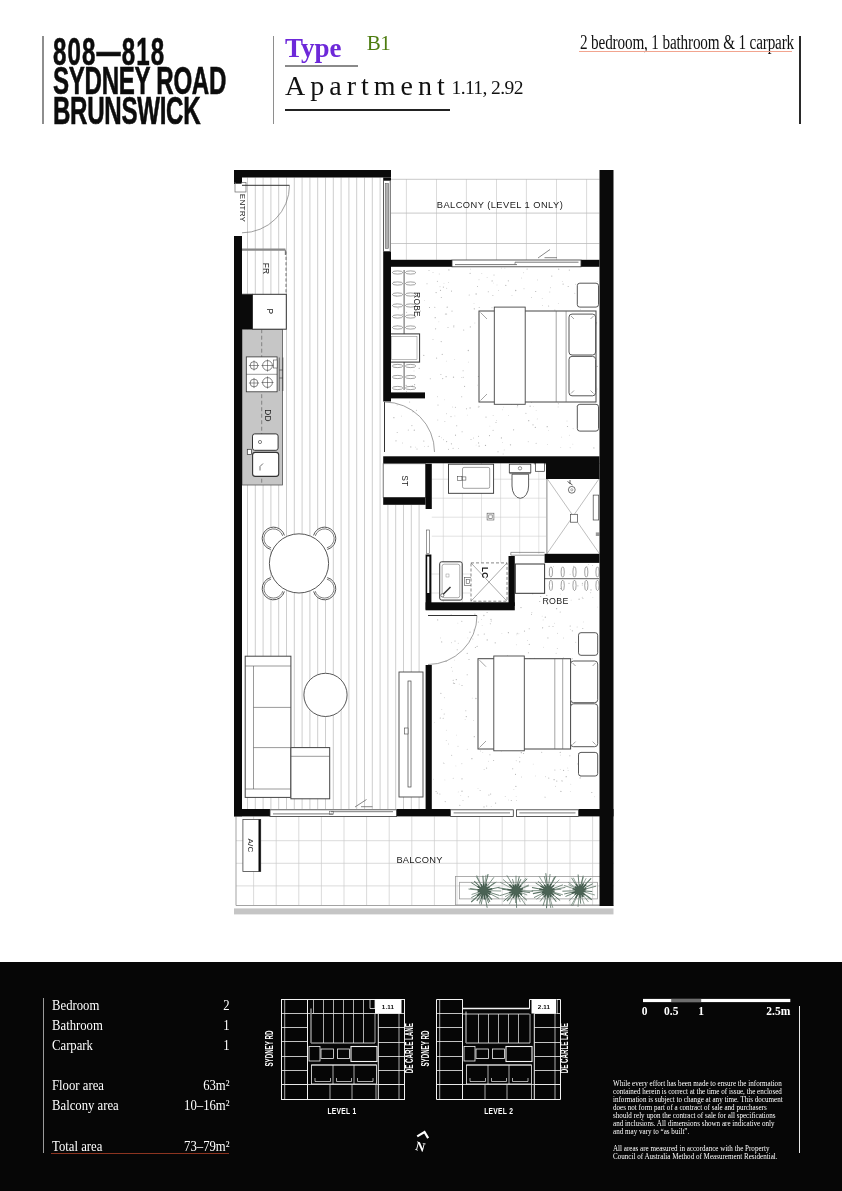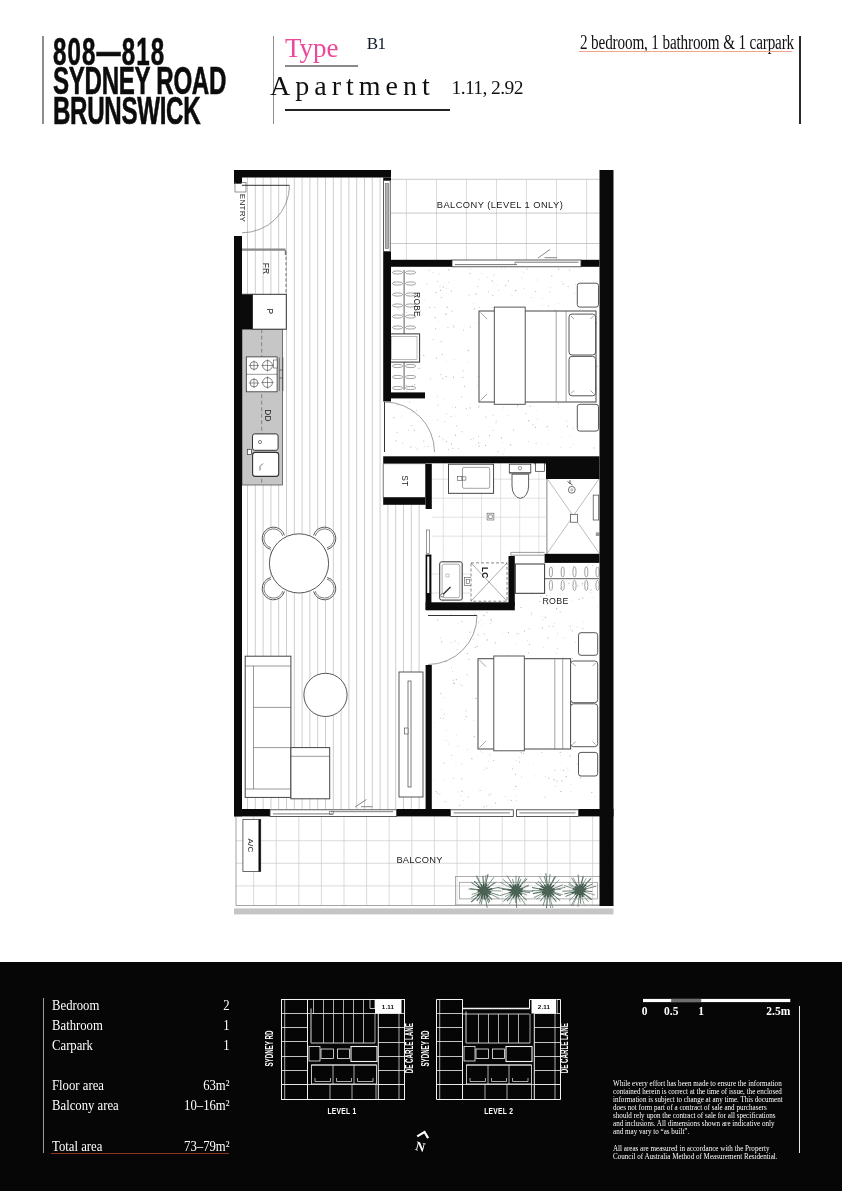--- a/index.html
+++ b/index.html
@@ -9,27 +9,27 @@
 </style>
 </head>
 <body>
 
 <div class="abs" style="left:52.6px; top:37.7px; font-weight:bold; font-size:38px; line-height:29.4px; color:#0c0c0c; transform:scaleX(0.635); transform-origin:left top; letter-spacing:-0.5px; -webkit-text-stroke:0.6px #0c0c0c; white-space:nowrap;"><span style="letter-spacing:1.7px;">808—818</span><br>SYDNEY ROAD<br>BRUNSWICK</div>
 
 <div class="abs" style="left:42.3px; top:36.4px; width:1.3px; height:87.6px; background:#8e8e8e;"></div>
 
 <div class="abs" style="left:272.8px; top:36.4px; width:1.3px; height:87.6px; background:#8e8e8e;"></div>
 
-<div class="abs serif" style="left:285px; top:34.9px; font-size:27px; line-height:27px; color:#ec4899;">Type</div>
+<div class="abs serif" style="left:285px; top:34.9px; font-size:27px; line-height:27px; color:#6d28d9;font-weight:bold;">Type</div>
 
 <div class="abs" style="left:284.9px; top:65px; width:73.2px; height:1.8px; background:#8a8a8a;"></div>
 
-<div class="abs serif" style="left:366.8px; top:33.6px; font-size:17px; line-height:19.5px; letter-spacing:-0.6px; color:#0f172a;">B1</div>
-
-<div class="abs serif" style="left:270px; top:72.4px; font-size:28px; line-height:28px; letter-spacing:5px; color:#111;">Apartment</div>
+<div class="abs serif" style="left:366.8px; top:33.6px; font-size:21px; line-height:19.5px; letter-spacing:-0.6px; color:#4d7c0f;">B1</div>
+
+<div class="abs serif" style="left:285px; top:72.4px; font-size:28px; line-height:28px; letter-spacing:5px; color:#111;">Apartment</div>
 
 <div class="abs" style="left:284.9px; top:108.9px; width:165px; height:2px; background:#222;"></div>
 
 <div class="abs serif" style="left:451.5px; top:77.5px; font-size:19.5px; line-height:19.5px; letter-spacing:-0.6px; color:#111;">1.11, 2.92</div>
 
 <div class="abs serif" style="left:580px; top:31.6px; font-size:20px; line-height:20px; letter-spacing:-0.2px; color:#111; white-space:nowrap; transform:scaleX(0.76); transform-origin:left top;">2 bedroom, 1 bathroom &amp; 1 carpark</div>
 
 <div class="abs" style="left:579.4px; top:50.9px; width:213.1px; height:1.4px; background:#f2a48f;"></div>
 
 <div class="abs" style="left:799.2px; top:36px; width:1.4px; height:88.1px; background:#2a2a2a;"></div>

